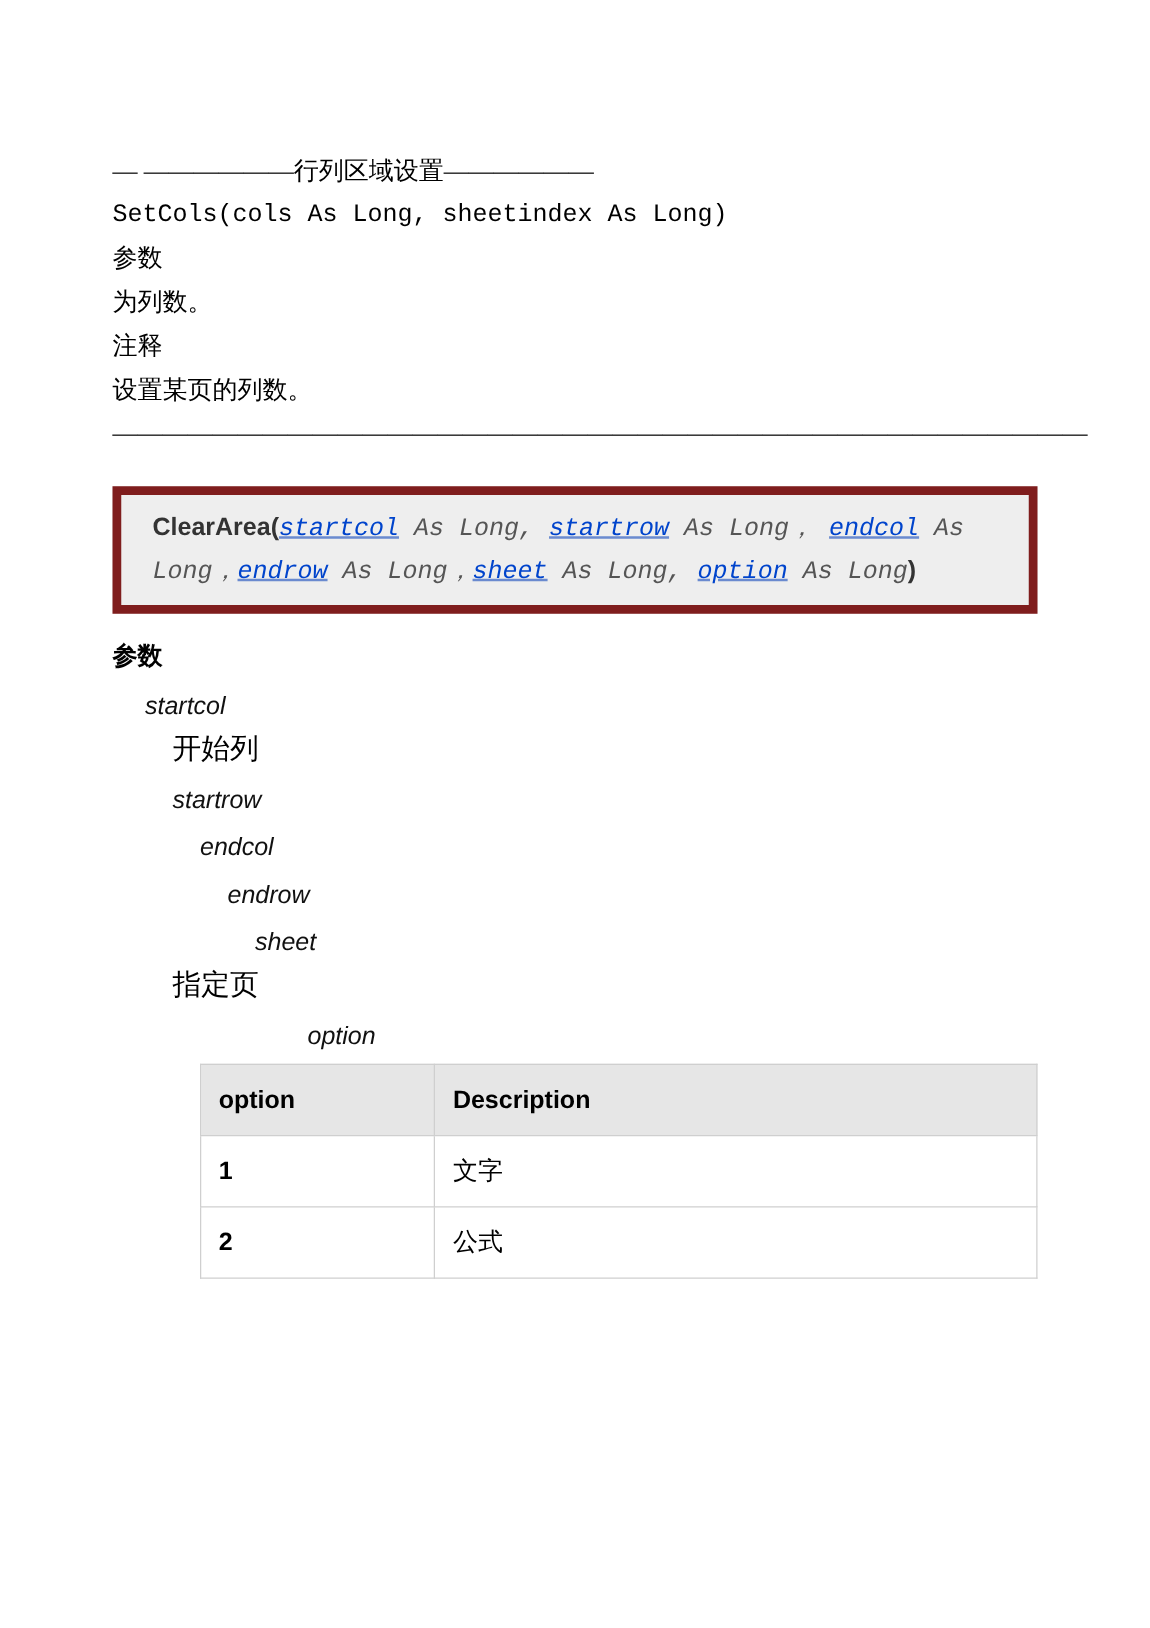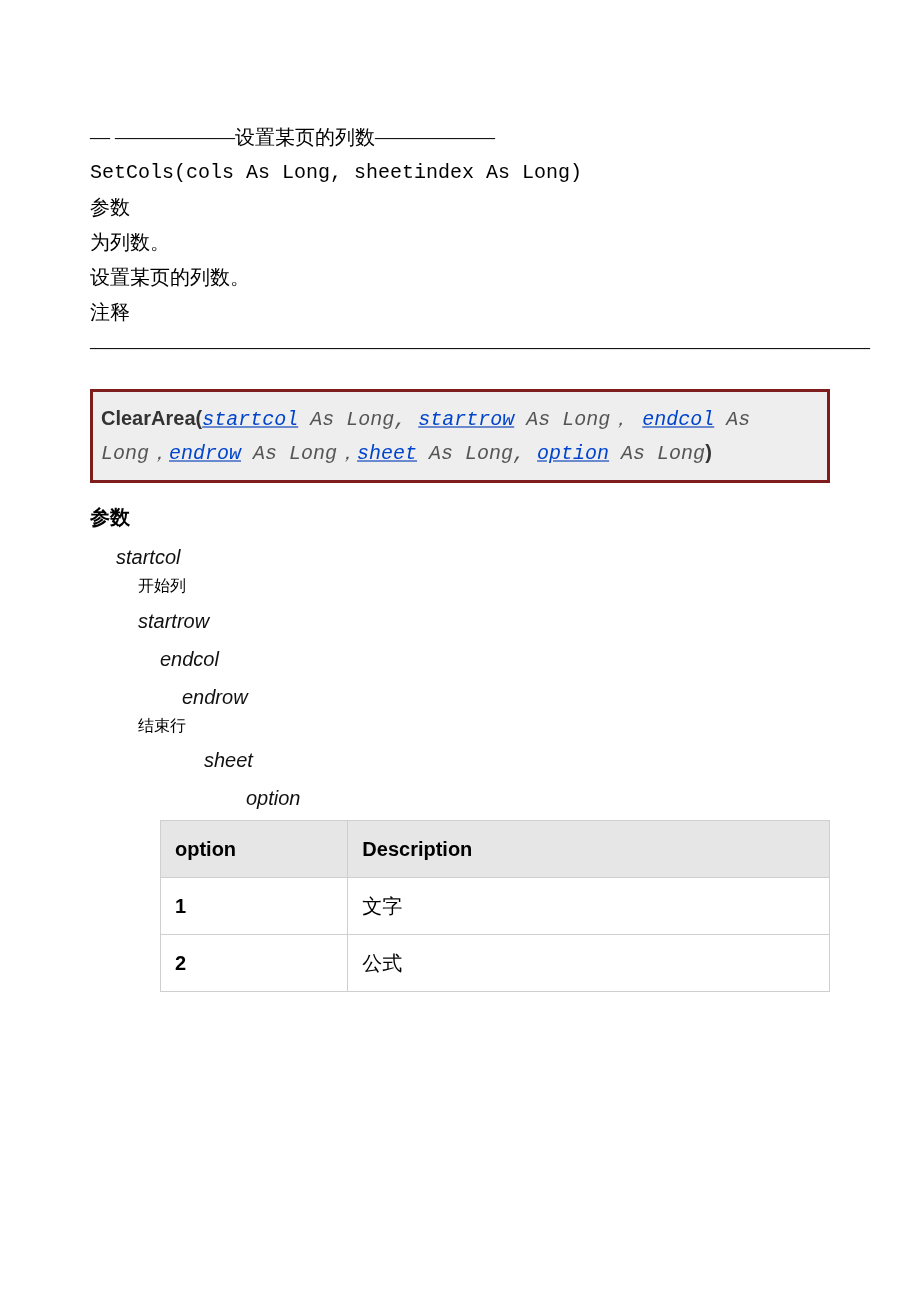--- a/index.html
+++ b/index.html
@@ -21,22 +21,22 @@
   .block-text p {
     margin: 0;
     line-height: 1.75;
   }
   .mono {
     font-family: "Courier New", Courier, monospace;
   }
   .codebox {
     margin-top: 24px;
     background: #eeeeee;
-    border: 3px solid #7f1d1d;
-    padding: 10px 8px;
+    border: 7px solid #7f1d1d;
+    padding: 10px 25px;
     font-family: "Courier New", Courier, monospace;
     font-style: italic;
     font-size: 20px;
     line-height: 1.6;
     color: #555;
   }
   .codebox .fn {
     font-family: Verdana, Arial, sans-serif;
     font-weight: bold;
     font-style: normal;
@@ -58,21 +58,21 @@
   }
   .param-name {
     font-family: Verdana, Arial, sans-serif;
     font-style: italic;
     font-size: 20px;
     font-weight: 500;
     color: #111;
   }
   .param-desc {
     font-family: "SimSun", "宋体", serif;
-    font-size: 16px;
+    font-size: 23px;
   }
   .indent-1 { margin-left: 26px; }
   .indent-2 { margin-left: 48px; }
   .indent-3 { margin-left: 70px; }
   .indent-4 { margin-left: 92px; }
   .indent-5 { margin-left: 114px; }
   .indent-name-6 { margin-left: 156px; }
   .desc-pad { margin-left: 48px; }
 
   table.opt {
@@ -100,47 +100,47 @@
   table.opt td.val {
     font-family: Liberation Serif, serif;
   }
 </style>
 </head>
 <body>
 
 <div class="page">
 
   <div class="block-text">
-    <p>— ——————设置某页的列数——————</p>
+    <p>— ——————行列区域设置——————</p>
     <p class="mono">SetCols(cols As Long, sheetindex As Long)</p>
     <p>参数</p>
     <p>为列数。</p>
+    <p>注释</p>
     <p>设置某页的列数。</p>
-    <p>注释</p>
     <p>———————————————————————————————————————</p>
   </div>
 
   <div class="codebox">
     <span class="fn">ClearArea(</span><span class="arg">startcol</span><span> As Long, </span><span class="arg">startrow</span><span> As Long，</span> <span class="arg">endcol</span><span> As Long，</span><span class="arg">endrow</span><span> As Long，</span><span class="arg">sheet</span><span> As Long, </span> <span class="arg">option</span><span> As Long</span><span class="fn">)</span>
   </div>
 
   <div class="section-hd">参数</div>
 
   <div class="params-block">
     <div class="param-name indent-1">startcol</div>
     <div class="param-desc desc-pad">开始列</div>
 
     <div class="param-name indent-2" style="margin-top:6px">startrow</div>
 
     <div class="param-name indent-3" style="margin-top:6px">endcol</div>
 
     <div class="param-name indent-4" style="margin-top:6px">endrow</div>
-    <div class="param-desc desc-pad">结束行</div>
 
     <div class="param-name indent-5" style="margin-top:6px">sheet</div>
+    <div class="param-desc desc-pad">指定页</div>
 
     <div class="param-name indent-name-6" style="margin-top:6px">option</div>
   </div>
 
   <table class="opt">
     <thead>
       <tr>
         <th>option</th>
         <th>Description</th>
       </tr>

